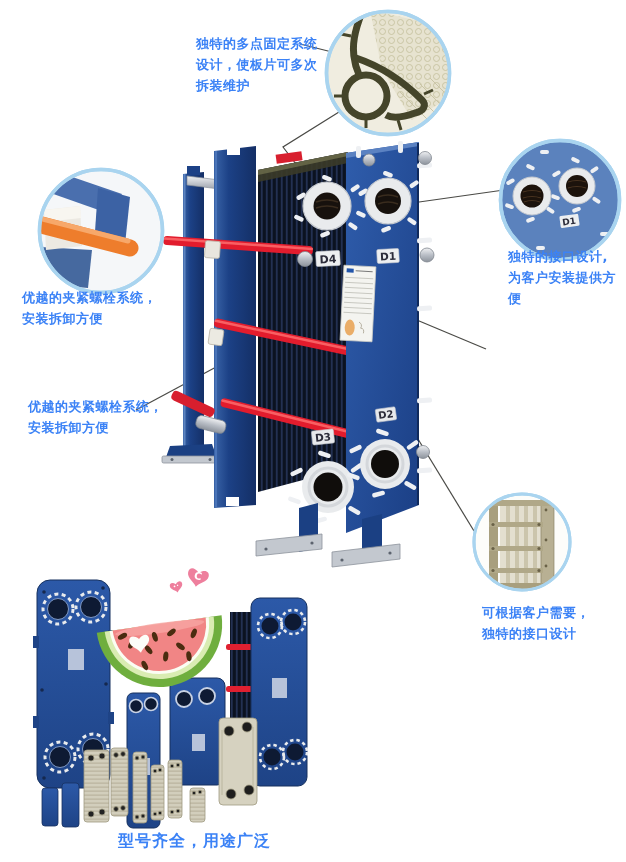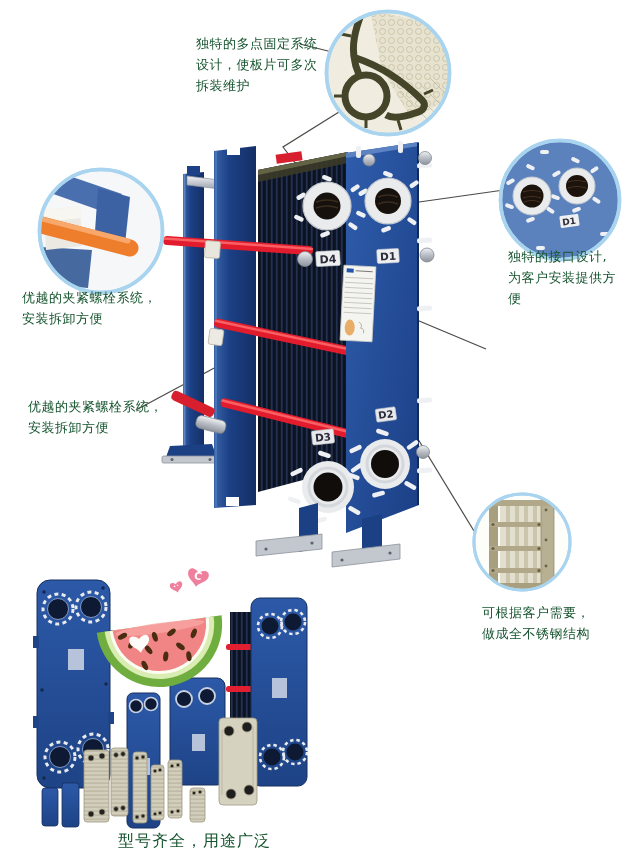--- a/index.html
+++ b/index.html
@@ -1,20 +1,20 @@
 <!DOCTYPE html>
 <html><head>
 <meta charset="utf-8">
 <style>
   html,body{margin:0;padding:0;background:#ffffff;}
   .page{position:relative;width:626px;height:862px;background:#ffffff;overflow:hidden;
         font-family:"DejaVu Sans","Liberation Sans",sans-serif;}
   .art{position:absolute;left:0;top:0;}
-  .note{position:absolute;white-space:pre-line;font-size:13px;font-weight:normal;
-        color:#14532d;line-height:1.62;letter-spacing:.5px;}
+  .note{position:absolute;white-space:pre-line;font-size:13px;font-weight:bold;
+        color:#3b82f6;line-height:1.62;letter-spacing:.5px;}
   .n-tl{left:196px;top:33px;}
   .n-tr{left:437px;top:77px;}
   .n-ml{left:22px;top:287px;}
   .n-r {left:508px;top:246px;}
   .n-rm{left:487px;top:343px;}
   .n-ll{left:28px;top:396px;}
   .n-br{left:482px;top:602px;}
   .n-b {left:118px;top:828px;font-size:16px;letter-spacing:1px;}
 </style>
 </head>
@@ -508,16 +508,16 @@
 <div class="note n-tl">独特的多点固定系统
 设计，使板片可多次
 拆装维护</div>
 <div class="note n-ml">优越的夹紧螺栓系统，
 安装拆卸方便</div>
 <div class="note n-r">独特的接口设计,
 为客户安装提供方便</div>
 <div class="note n-ll">优越的夹紧螺栓系统，
 安装拆卸方便</div>
 <div class="note n-br">可根据客户需要，
-做成全不锈钢结构</div>
+独特的接口设计</div>
 <div class="note n-b">型号齐全，用途广泛</div>
 
 </div>
 
 </body></html>

